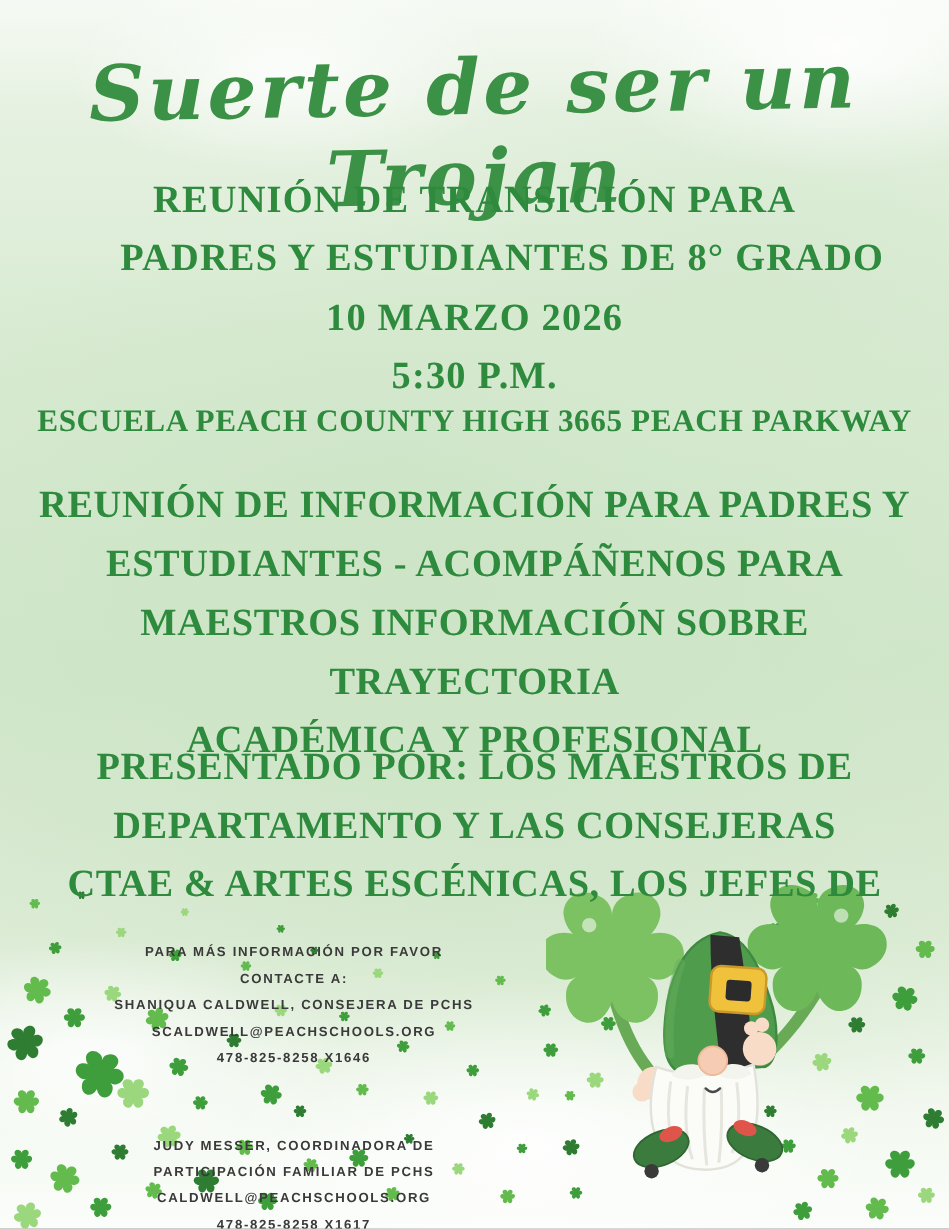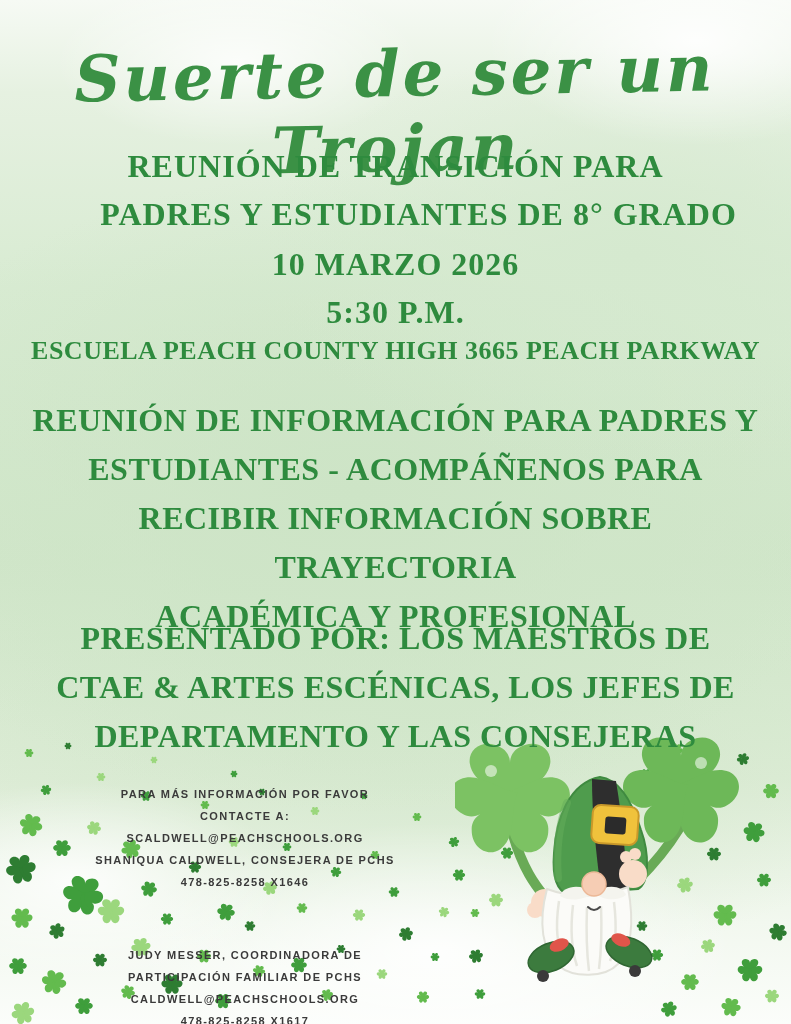--- a/index.html
+++ b/index.html
@@ -365,35 +365,35 @@
 
   <div class="txt h-line h1a" style="color: rgb(46, 139, 62);">REUNIÓN DE TRANSICIÓN PARA</div>
   <div class="txt h-line h1b" style="color: rgb(46, 139, 62);">PADRES Y ESTUDIANTES DE 8° GRADO</div>
   <div class="txt h-line h-date" style="color: rgb(46, 139, 62);">10 MARZO 2026</div>
   <div class="txt h-line h-time" style="color: rgb(46, 139, 62);">5:30 P.M.</div>
   <div class="txt h-loc" style="color: rgb(46, 139, 62);">ESCUELA PEACH COUNTY HIGH 3665 PEACH PARKWAY</div>
 
   <div class="para para-info" style="color: rgb(46, 139, 62);">
     <div>REUNIÓN DE INFORMACIÓN PARA PADRES Y</div>
     <div>ESTUDIANTES - ACOMPÁÑENOS PARA</div>
-    <div>RECIBIR INFORMACIÓN SOBRE TRAYECTORIA</div>
+    <div>MAESTROS INFORMACIÓN SOBRE TRAYECTORIA</div>
     <div>ACADÉMICA Y PROFESIONAL</div>
   </div>
 
   <div class="para para-pres" style="color: rgb(46, 139, 62);">
     <div>PRESENTADO POR: LOS MAESTROS DE</div>
+    <div>DEPARTAMENTO Y LAS CONSEJERAS</div>
     <div>CTAE &amp; ARTES ESCÉNICAS, LOS JEFES DE</div>
-    <div>DEPARTAMENTO Y LAS CONSEJERAS</div>
   </div>
 
   <div class="contact contact-1" style="color: rgb(58, 58, 58);">
     <div>PARA MÁS INFORMACIÓN POR FAVOR</div>
     <div>CONTACTE A:</div>
+    <div>SHANIQUA CALDWELL, CONSEJERA DE PCHS</div>
     <div>SCALDWELL@PEACHSCHOOLS.ORG</div>
-    <div>SHANIQUA CALDWELL, CONSEJERA DE PCHS</div>
     <div>478-825-8258 X1646</div>
   </div>
 
   <div class="contact contact-2" style="color: rgb(58, 58, 58);">
     <div>JUDY MESSER, COORDINADORA DE</div>
     <div>PARTICIPACIÓN FAMILIAR DE PCHS</div>
     <div>CALDWELL@PEACHSCHOOLS.ORG</div>
     <div>478-825-8258 X1617</div>
   </div>
 

